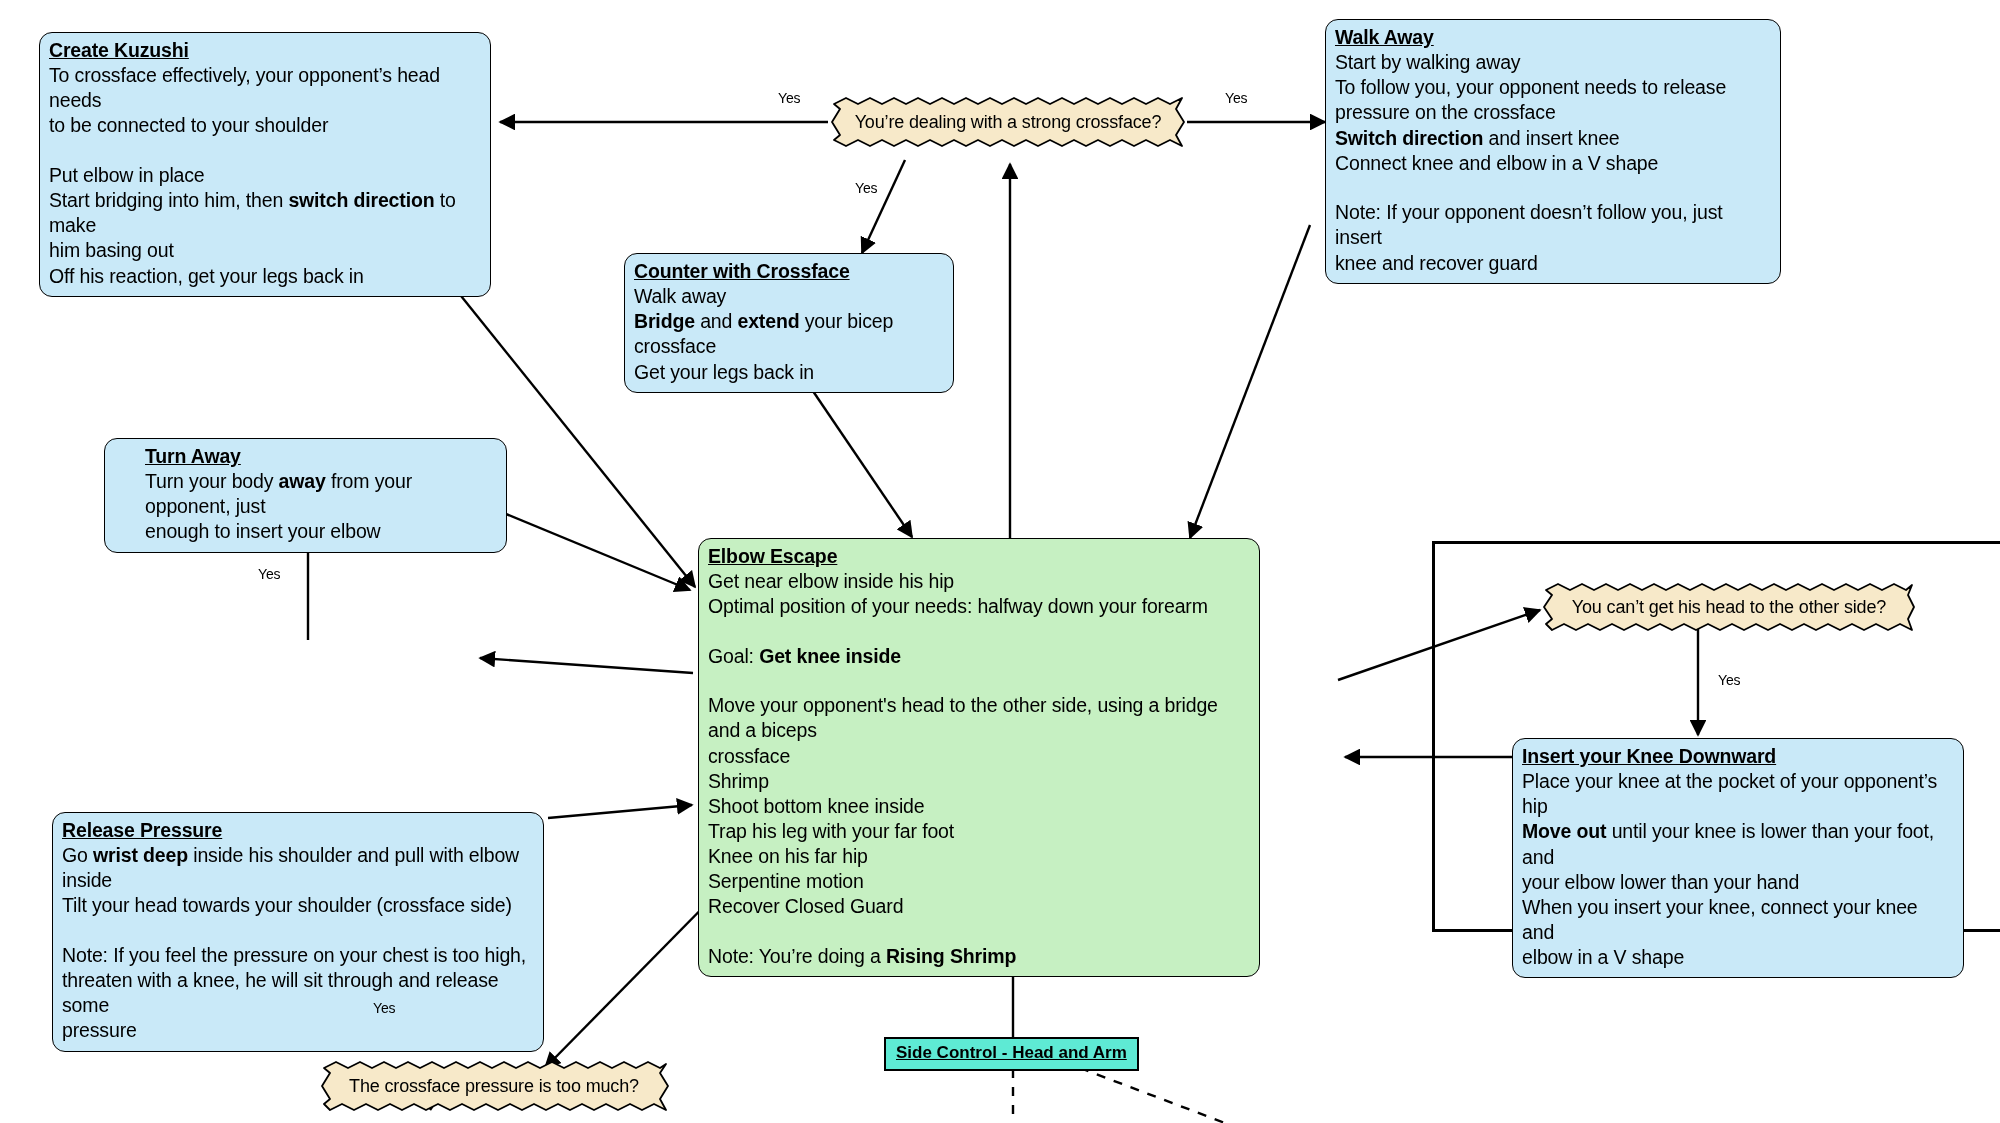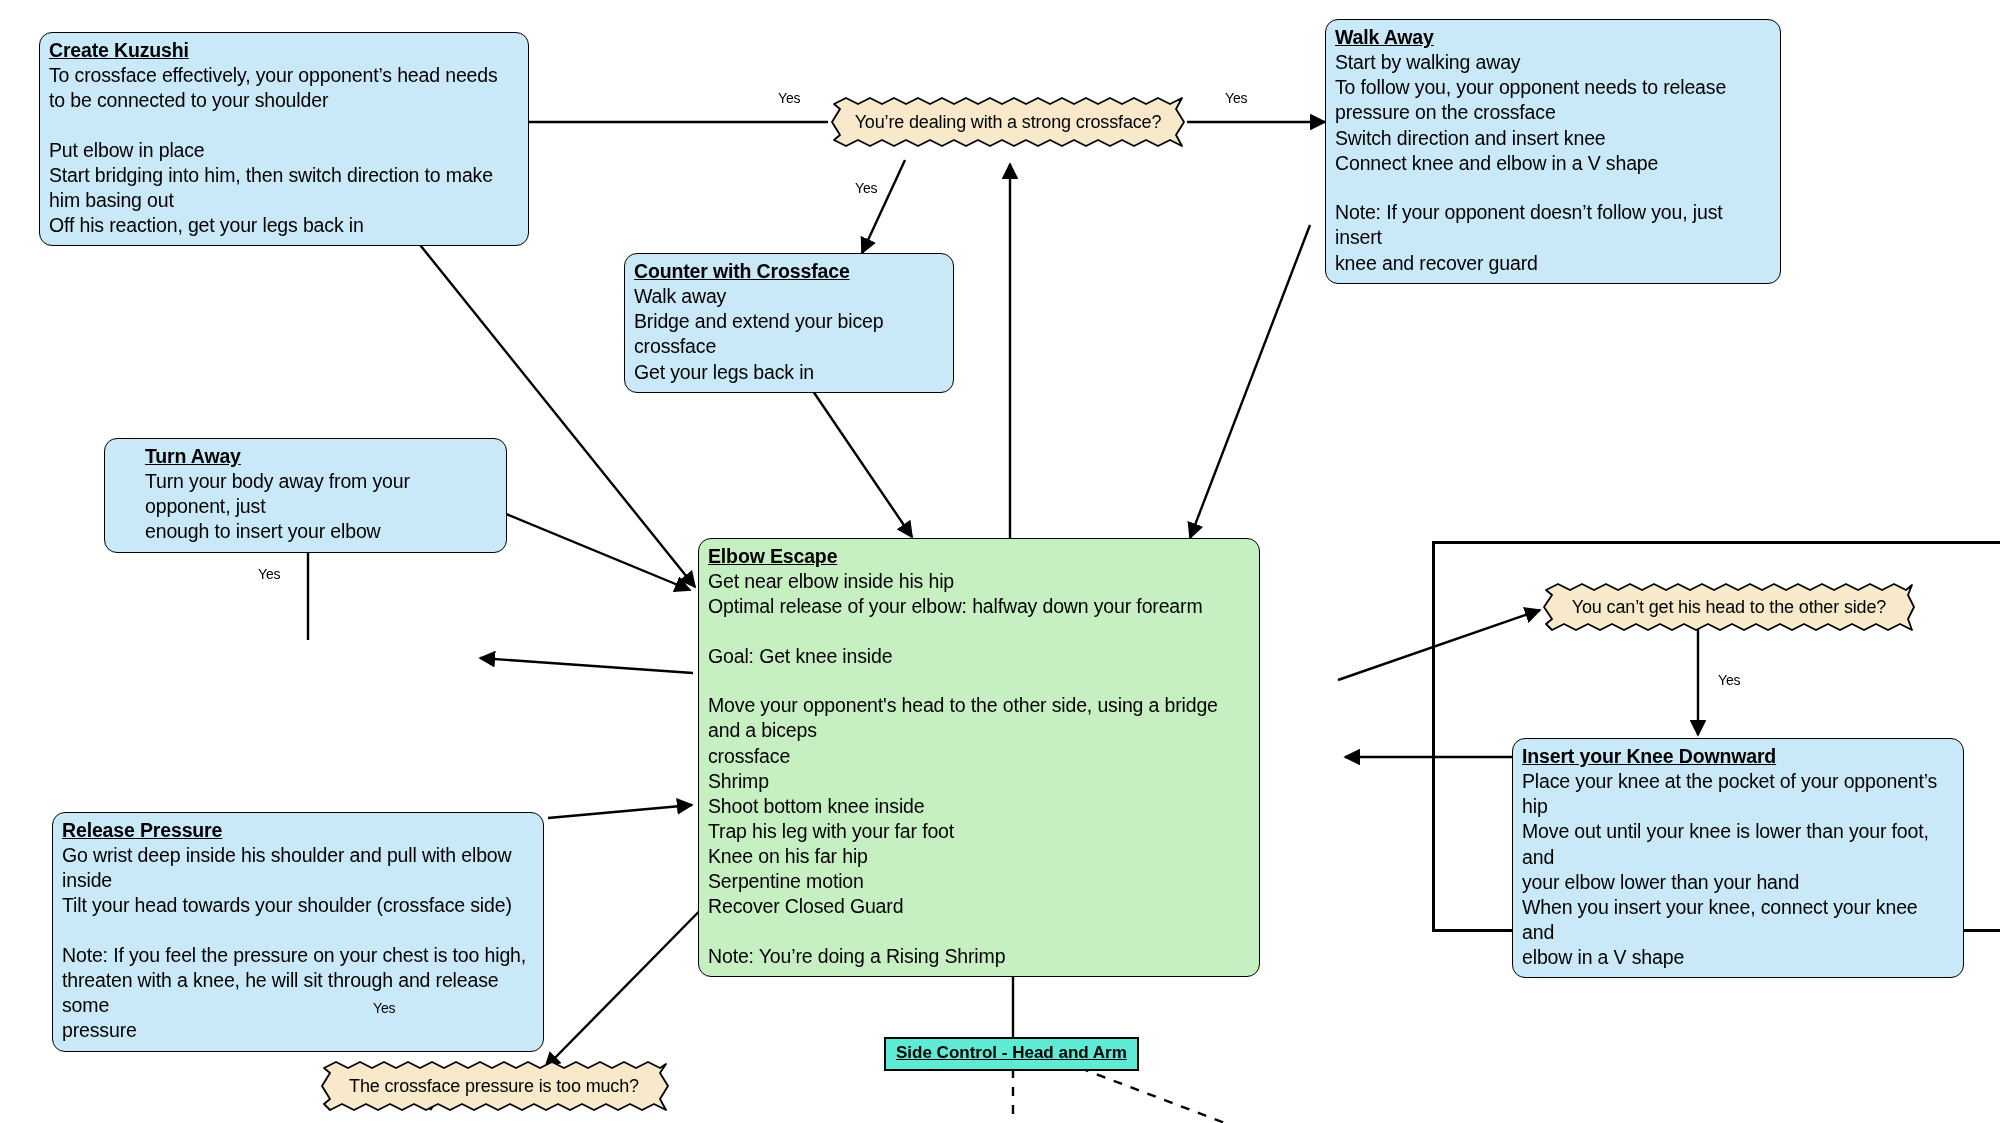--- a/index.html
+++ b/index.html
@@ -39,21 +39,21 @@
     font-size: 19.5px;
     letter-spacing: -0.15px;
   }
   .box.blue { background: #c9e9f8; }
   .box.green { background: #c6f0c2; }
   .title {
     font-weight: bold;
     text-decoration: underline;
     display: inline-block;
   }
-  .b { font-weight: normal; margin-top: 44px; }
+  .b { font-weight: bold; margin-top: 44px; }
   .spacer { display: block; height: 1.25em; }
 
   
   .callout {
     position: absolute;
     font-size: 18px;
     letter-spacing: -0.15px;
   }
   .callout .cbg {
     position: absolute;
@@ -153,21 +153,21 @@
     <g stroke="#000000" stroke-width="2.4" fill="none" stroke-dasharray="9 9">
       <path d="M 1013 1069 L 1013 1123"></path>
       <path d="M 1080 1068 L 1225 1123"></path>
     </g>
 
     <g stroke="#000000" stroke-width="2.4" fill="none">
       <path d="M 430 1110 L 448 1083"></path>
     </g>
   </svg>
 
-  <div class="node box blue" style="left:39px; top:32px; width:490px;">
+  <div class="node box blue" style="left:39px; top:32px; width:452px;">
     <span class="title">Create Kuzushi</span><br>
     <span>To crossface effectively, your opponent’s head needs</span><br>
     <span>to be connected to your shoulder</span>
     <span class="spacer"></span>
     <span>Put elbow in place</span><br>
     <span>Start bridging into him, then <b class="b">switch direction</b> to make</span><br>
     <span>him basing out</span><br>
     <span>Off his reaction, get your legs back in</span>
   </div>
 
@@ -193,21 +193,21 @@
 
   <div class="node box blue" style="left:104px; top:438px; width:403px;padding-left:40px;">
     <span class="title">Turn Away</span><br>
     <span>Turn your body <b class="b">away</b> from your opponent, just</span><br>
     <span>enough to insert your elbow</span>
   </div>
 
   <div class="node box green" style="left:698px; top:538px; width:562px;">
     <span class="title">Elbow Escape</span><br>
     <span>Get near elbow inside his hip</span><br>
-    <span>Optimal release of your elbow: halfway down your forearm</span>
+    <span>Optimal position of your needs: halfway down your forearm</span>
     <span class="spacer"></span>
     <span>Goal: <b class="b">Get knee inside</b></span>
     <span class="spacer"></span>
     <span>Move your opponent's head to the other side, using a bridge and a biceps</span><br>
     <span>crossface</span><br>
     <span>Shrimp</span><br>
     <span>Shoot bottom knee inside</span><br>
     <span>Trap his leg with your far foot</span><br>
     <span>Knee on his far hip</span><br>
     <span>Serpentine motion</span><br>

